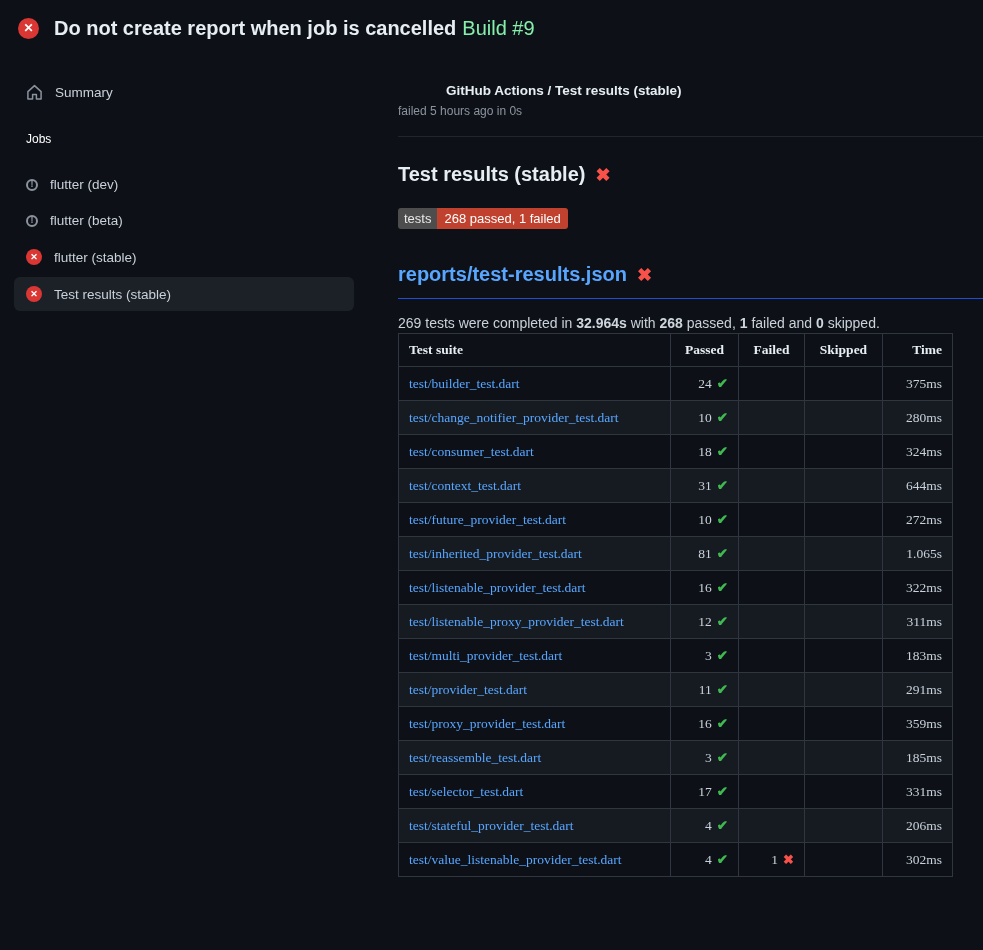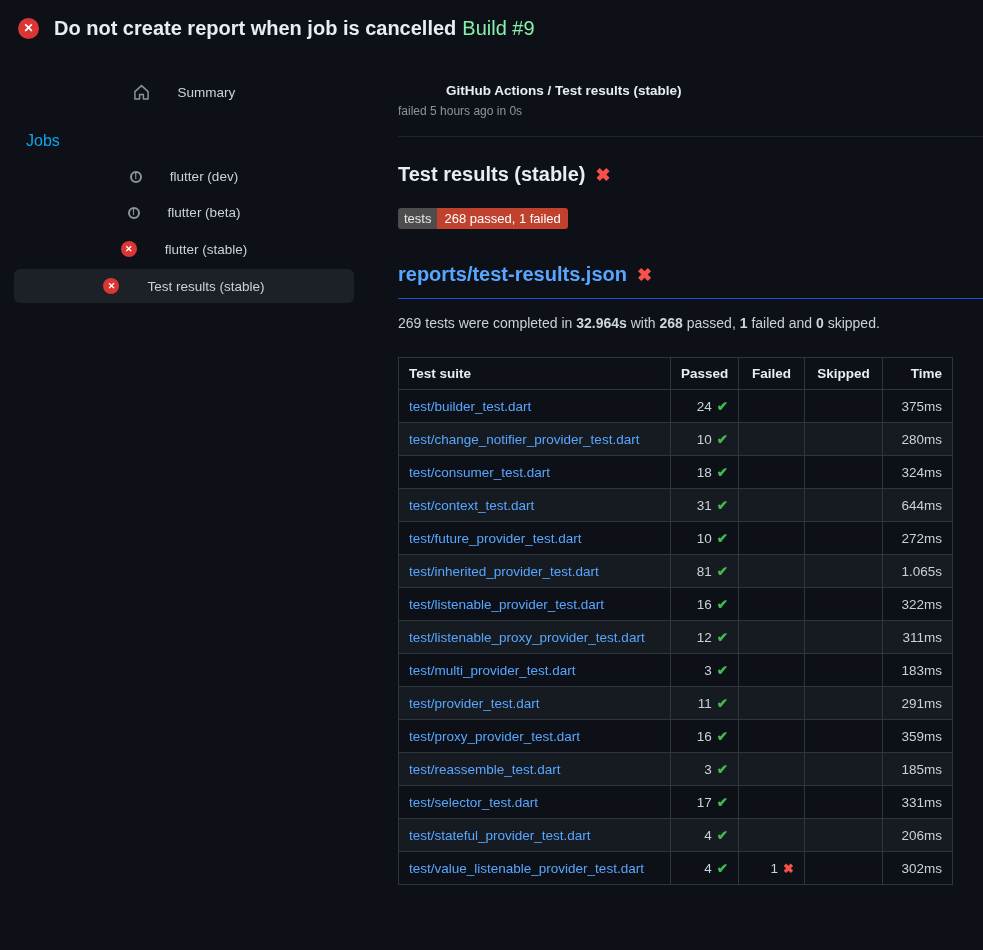--- a/index.html
+++ b/index.html
@@ -22,25 +22,25 @@
     display: inline-flex; align-items: center; justify-content: center;
     border-radius: 50%; border: 2px solid #8b949e; color: #8b949e;
     width: 12px; height: 12px; font-size: 9px; font-weight: bold; flex: none; line-height: 1;
   }
   .build-title { margin: 0; font-size: 20px; font-weight: 700; color: #e6edf3; line-height: 1.2; }
   .build-num { color: #86efac; font-weight: 400; margin-left: 6px; }
   
   .layout { display: flex; align-items: flex-start; }
   .sidebar { width: 370px; flex: none; padding: 22px 16px 0 14px; }
   .side-item {
-    display: flex; align-items: center; gap: 28px; padding: 9px 12px;
-    border-radius: 6px; font-size: 13.5px; color: #c9d1d9; cursor: pointer; margin-bottom: 3px; justify-content: center;
+    display: flex; align-items: center; gap: 12px; padding: 9px 12px;
+    border-radius: 6px; font-size: 13.5px; color: #c9d1d9; cursor: pointer; margin-bottom: 3px;
   }
   .side-item.selected { background: var(--selected-bg, #1c2128); }
-  .jobs-label { font-size: 16px; color: #0ea5e9; margin: 22px 0 10px 12px; }
+  .jobs-label { font-size: 12px; color: #ffffff; margin: 22px 0 22px 12px; }
   .home-icon { flex: none; }
   
   .content { flex: 1; min-width: 0; padding: 30px 0 0 28px; }
   .breadcrumb { font-size: 13.5px; font-weight: 700; color: #e6edf3; margin-left: 48px; }
   .run-meta { font-size: 12px; color: #8b949e; margin-top: 6px; }
   .run-head { padding-bottom: 18px; border-bottom: 1px solid #21262d; }
   .section-heading {
     display: flex; align-items: center; gap: 10px;
     font-size: 20px; font-weight: 700; color: #e6edf3; margin: 26px 0 0 0;
   }
@@ -51,21 +51,21 @@
   .badge-value { background: var(--badge-value-bg, #c0422e); color: #fff; padding: 4px 7px; }
   .report-heading {
     display: flex; align-items: center; gap: 10px;
     font-size: 20px; font-weight: 700; margin: 34px 0 0 0;
     border-bottom: 1px solid #1d4ed8; padding-bottom: 12px;
   }
   .report-link { color: var(--accent, #58a6ff); text-decoration: none; }
   .summary-line { font-size: 14px; margin: 16px 0 0 0; color: #c9d1d9; }
   .summary-line b { color: #cdd5dd; }
   
-  .results { border-collapse: collapse; margin-top: 26px; table-layout: fixed; width: 554px; font-size: 13.5px; }
+  .results { border-collapse: collapse; margin-top: 2px; table-layout: fixed; width: 554px; font-size: 13.5px; font-family: Liberation Serif, serif; }
   .results th, .results td { border: 1px solid #30363d; padding: 8px 10px; white-space: nowrap; overflow: hidden; }
   .results th { text-align: left; color: #e6edf3; font-weight: 700; }
   .results th.center { text-align: center; }
   .results th.right, .results td.num { text-align: right; }
   .results td.suite a { color: var(--accent, #58a6ff); text-decoration: none; }
   .results tbody tr:nth-child(even) { background: #161b22; }
   .check { color: var(--green, #3fb950); margin-left: 5px; font-weight: 700; }
   .results .cross { margin-left: 5px; font-size: 13px; }
   .cnt { color: #c9d1d9; }
 </style>

